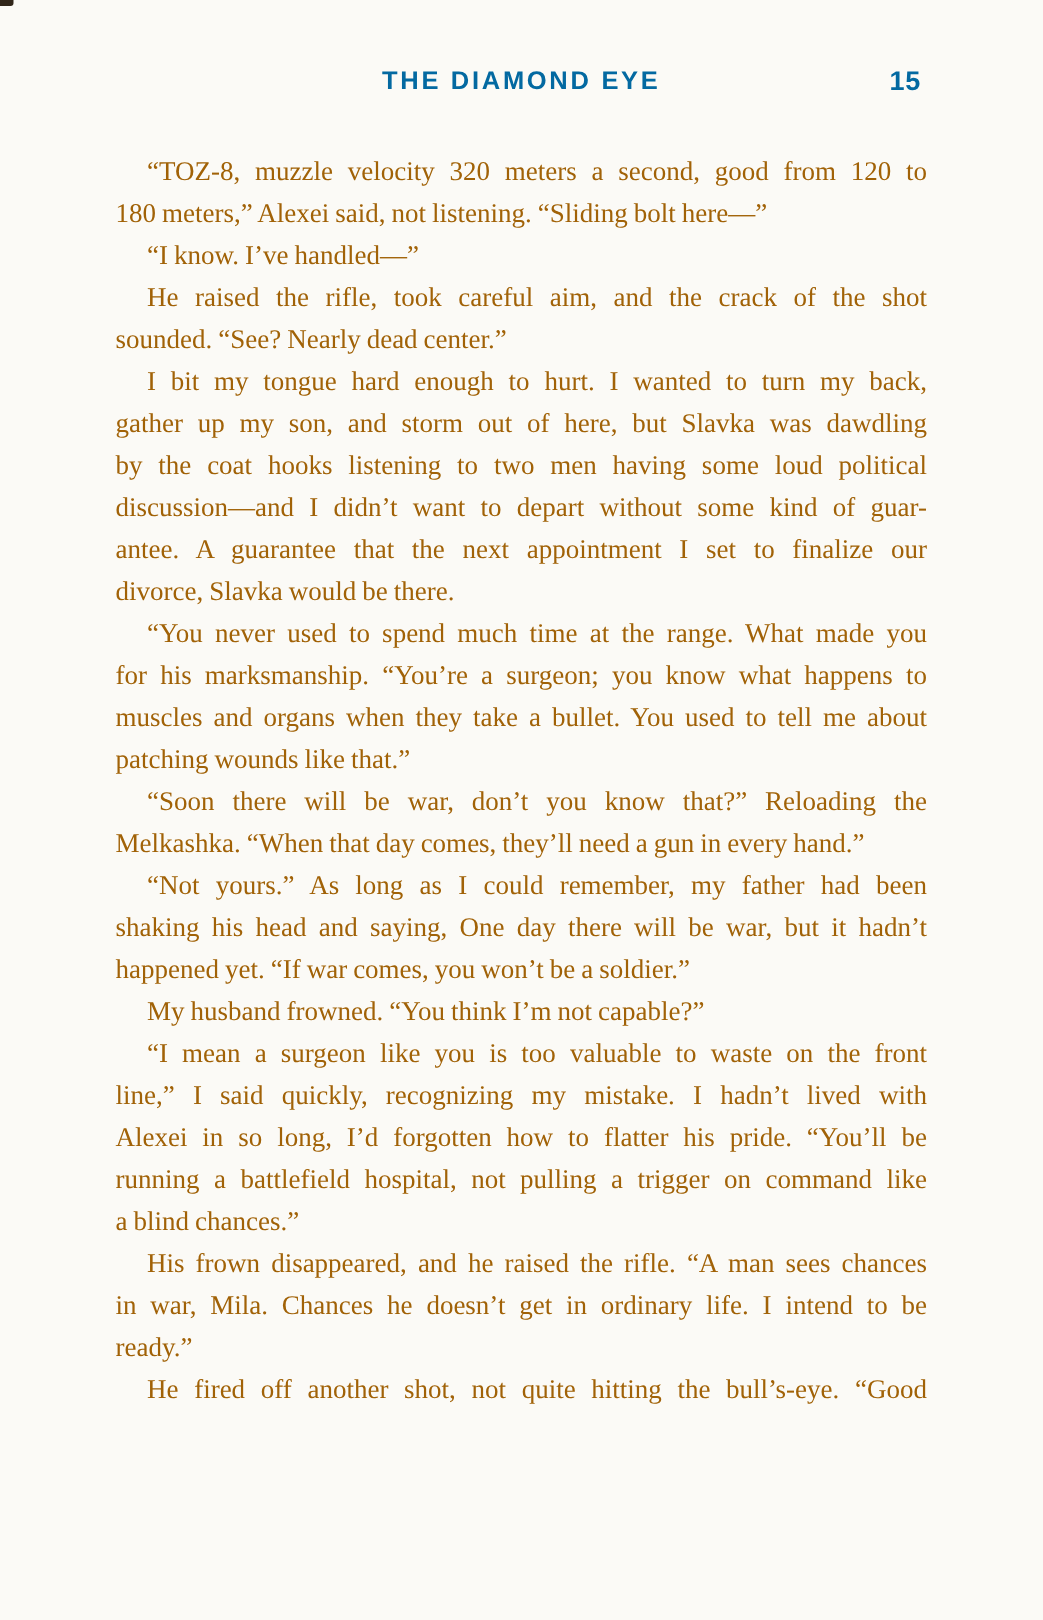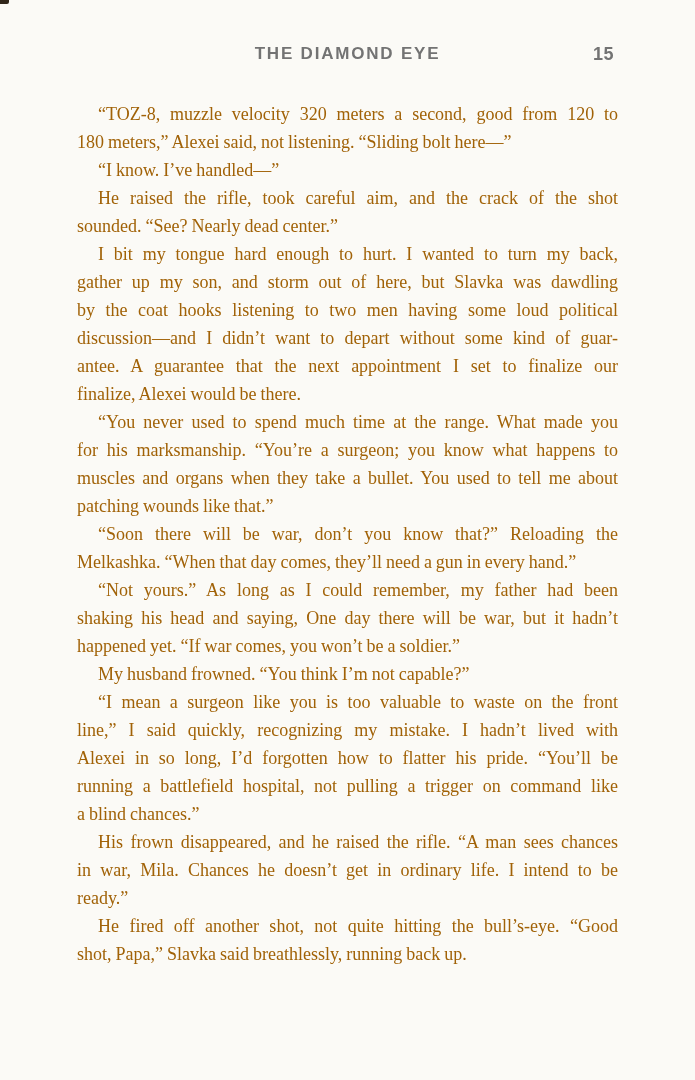--- a/index.html
+++ b/index.html
@@ -26,21 +26,21 @@
   }
   
   #header {
     position: absolute;
     top: 44px;
     left: 0;
     right: 0;
     height: 22px;
     font-family: "Liberation Sans", "DejaVu Sans", sans-serif;
     font-weight: 700;
-    color: #737373;
+    color: #0369a1;
   }
   #running-title {
     display: block;
     text-align: center;
     font-size: 17px;
     letter-spacing: 1.8px;
   }
   #page-number {
     position: absolute;
     top: 0;
@@ -93,21 +93,21 @@
       <div class="para">
         <div class="line first"><span>He raised the rifle, took careful aim, and the crack of the shot</span></div>
         <div class="line last"><span>sounded. “See? Nearly dead center.”</span></div>
       </div>
       <div class="para">
         <div class="line first"><span>I bit my tongue hard enough to hurt. I wanted to turn my back,</span></div>
         <div class="line"><span>gather up my son, and storm out of here, but Slavka was dawdling</span></div>
         <div class="line"><span>by the coat hooks listening to two men having some loud political</span></div>
         <div class="line"><span>discussion—and I didn’t want to depart without some kind of guar-</span></div>
         <div class="line"><span>antee. A guarantee that the next appointment I set to finalize our</span></div>
-        <div class="line last"><span>finalize, Alexei would </span><span class="it">be there</span><span>.</span></div>
+        <div class="line last"><span>divorce, Slavka would </span><span class="it">be there</span><span>.</span></div>
       </div>
       <div class="para">
         <div class="line first"><span>“You never used to spend much time at the range. What made you</span></div>
         <div class="line"><span>for his marksmanship. “You’re a surgeon; you know what happens to</span></div>
         <div class="line"><span>muscles and organs when they take a bullet. You used to tell me about</span></div>
         <div class="line last"><span>patching wounds like that.”</span></div>
       </div>
       <div class="para">
         <div class="line first"><span>“Soon there will be war, don’t you know that?” Reloading the</span></div>
         <div class="line last"><span>Melkashka. “When that day comes, they’ll need a gun in every hand.”</span></div>
@@ -127,16 +127,15 @@
         <div class="line"><span>running a battlefield hospital, not pulling a trigger on command like</span></div>
         <div class="line last"><span>a blind chances.”</span></div>
       </div>
       <div class="para">
         <div class="line first"><span>His frown disappeared, and he raised the rifle. “A man sees chances</span></div>
         <div class="line"><span>in war, Mila. Chances he doesn’t get in ordinary life. I intend to be</span></div>
         <div class="line last"><span>ready.”</span></div>
       </div>
       <div class="para">
         <div class="line first"><span>He fired off another shot, not quite hitting the bull’s-eye. “Good</span></div>
-        <div class="line last"><span>shot, Papa,” Slavka said breathlessly, running back up.</span></div>
       </div>
     </div>
 </div>
 
 </body></html>

